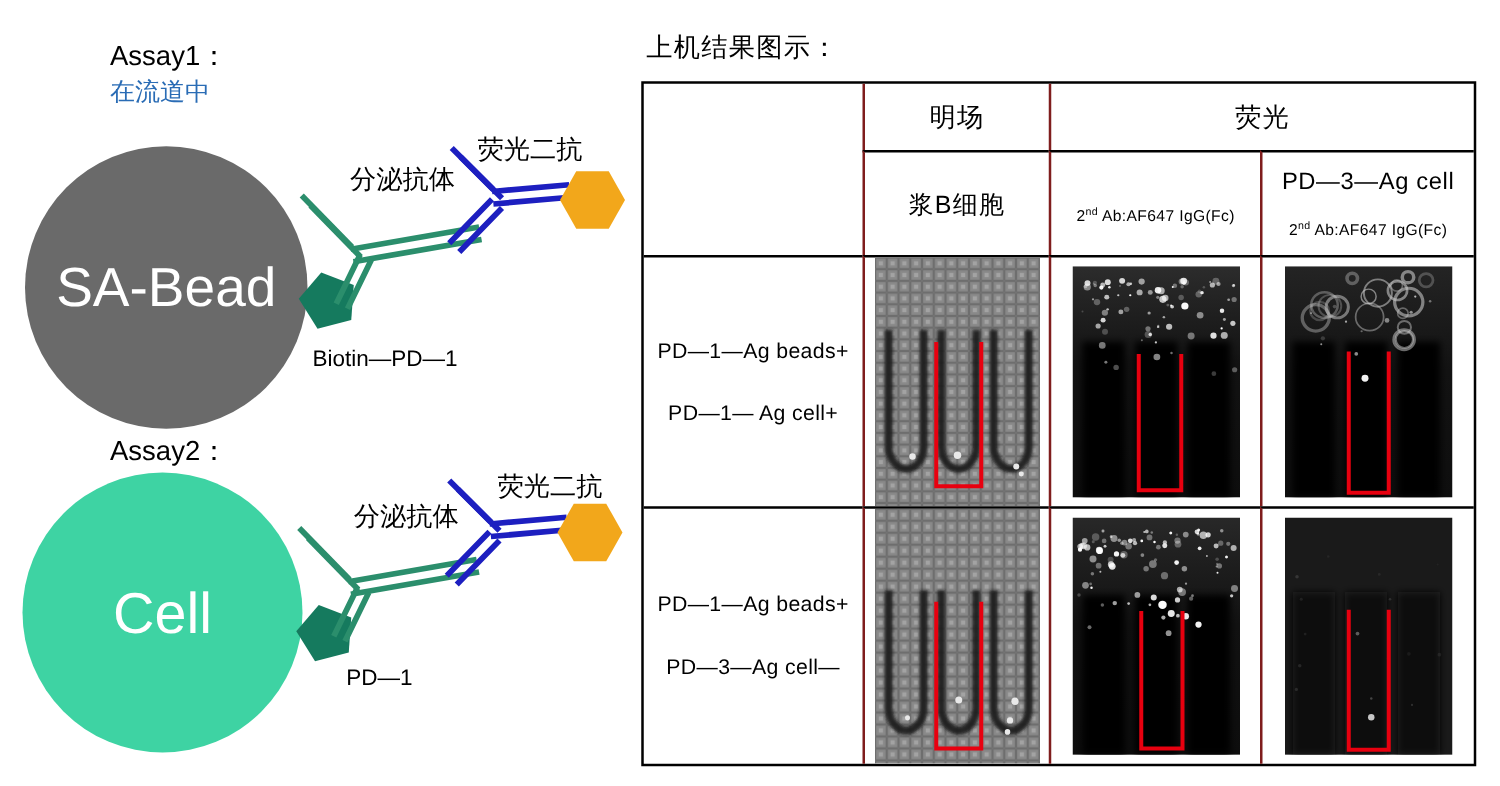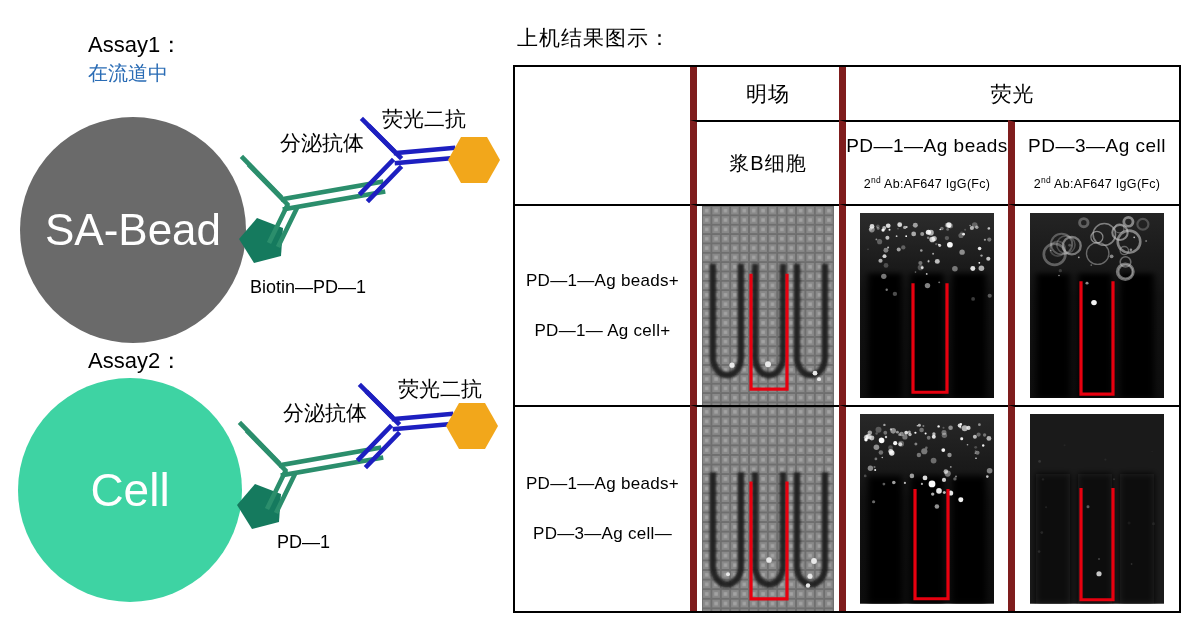--- a/index.html
+++ b/index.html
@@ -8,21 +8,21 @@
 
   
   .left-svg{position:absolute;left:0;top:0;width:513px;height:629px;}
 
   
   .right-panel{position:absolute;left:513px;top:0;width:680px;}
   .results-title{margin:24px 0 0 4px;font-size:21px;letter-spacing:1px;}
   .results-table{margin-top:13px;width:668px;height:548px;border:2px solid #000;box-sizing:border-box;
     display:grid;grid-template-columns:175px 149px 169px 171px;grid-template-rows:53px 84px 201px 206px;background:#fff;}
   .cell{box-sizing:border-box;display:flex;flex-direction:column;align-items:center;justify-content:center;text-align:center;}
-  .bl{border-left:7px solid #7f1d1d;} .bt{border-top:2px solid #000;}
+  .bl{border-left:2px solid #7f1d1d;} .bt{border-top:2px solid #000;}
   .corner{grid-column:1;grid-row:1/3;}
   .hdr{font-size:21px;letter-spacing:1px;}
   .span2{grid-column:3/5;}
   .sub1{font-size:19px;letter-spacing:.5px;}
   .sub2{font-size:12.5px;margin-top:18px;letter-spacing:.3px;}
   .sub2 sup{font-size:8.5px;}
   .rowlabel{font-size:17px;letter-spacing:.3px;display:flex;flex-direction:column;gap:30px;align-items:center;}
   .imgcell{padding:0;overflow:hidden;}
   .bf-img{width:132px;height:100%;display:block;}
   .fl-img{width:134px;height:93%;display:block;}
@@ -82,21 +82,20 @@
     <div class="results-title">上机结果图示：</div>
 
     <div class="results-table">
 
       <div class="cell corner"></div>
       <div class="cell hdr bl" style="grid-column:2;grid-row:1;">明场</div>
       <div class="cell hdr bl span2" style="grid-row:1;">荧光</div>
 
       <div class="cell hdr bl bt" style="grid-column:2;grid-row:2;font-size:20px;">浆B细胞</div>
       <div class="cell bl bt" style="grid-column:3;grid-row:2;">
-        <span class="sub1">PD—1—Ag beads</span>
         <span class="sub2"><span>2</span><sup>nd</sup><span> Ab:AF647 IgG(Fc)</span></span>
       </div>
       <div class="cell bl bt" style="grid-column:4;grid-row:2;">
         <span class="sub1">PD—3—Ag cell</span>
         <span class="sub2"><span>2</span><sup>nd</sup><span> Ab:AF647 IgG(Fc)</span></span>
       </div>
 
       <div class="cell bt rowlabel" style="grid-column:1;grid-row:3;">
         <span>PD—1—Ag beads+</span>
         <span>PD—1— Ag cell+</span>

